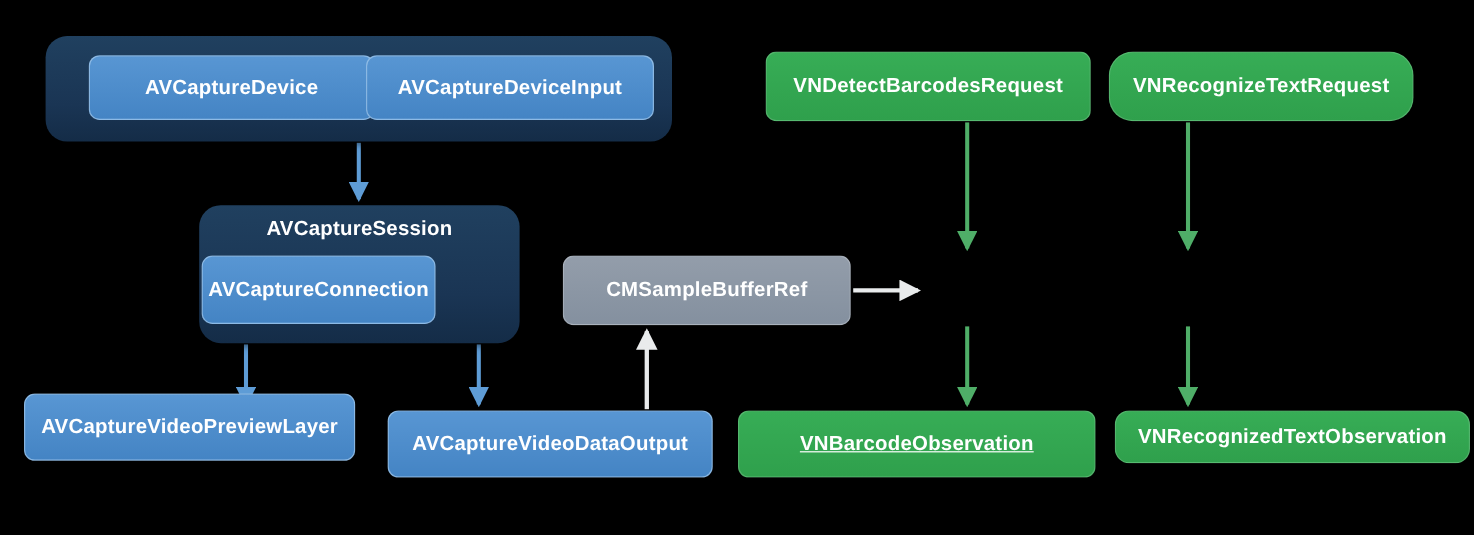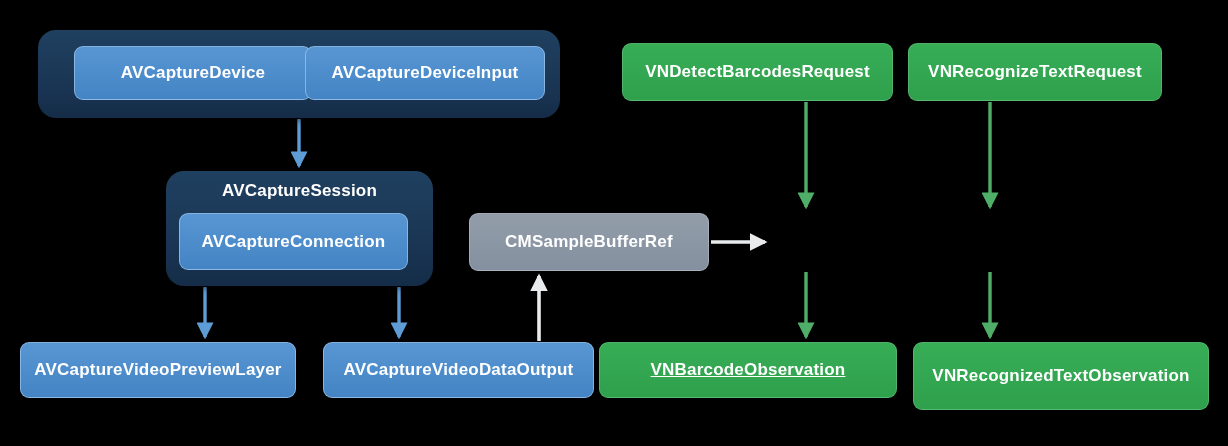--- a/index.html
+++ b/index.html
@@ -21,42 +21,43 @@
     color:#fff;font-size:17px;font-weight:700;letter-spacing:.2px;
     border-radius:9px;box-sizing:border-box;text-align:center;white-space:nowrap;
   }
   .node.blue{
     background:linear-gradient(180deg,#5896d3 0%,#4484c4 100%);
     border:1.5px solid rgba(186,216,244,.55);
   }
   .node.green{
     background:linear-gradient(180deg,#37ad56 0%,#2fa04c 100%);
     border:1px solid rgba(255,255,255,.16);
+    margin-left:16px;
   }
   .node.gray{
     background:linear-gradient(180deg,#939daa 0%,#84909f 100%);
     border:1px solid rgba(255,255,255,.22);
   }
   .edge-layer{position:absolute;left:0;top:0;width:1228px;height:446px;}
 
   
   #g-device{left:38px;top:30px;width:522px;height:88px;}
   #g-session{left:166px;top:171px;width:267px;height:115px;}
   #g-session .group-title{top:10px;}
   #n-device{left:51px;top:46px;width:238px;height:54px;margin-left:23px;}
   #n-device-input{left:305px;top:46px;width:240px;height:54px;}
-  #n-connection{left:179px;top:213px;width:229px;height:57px;}
-  #n-preview{left:20px;top:342px;width:276px;height:56px;}
+  #n-connection{left:168px;top:213px;width:195px;height:57px;}
+  #n-preview{left:20px;top:328px;width:276px;height:56px;}
   #n-dataout{left:323px;top:342px;width:271px;height:56px;}
   #n-samplebuf{left:469px;top:213px;width:240px;height:58px;}
   #n-barcodereq{left:622px;top:43px;width:271px;height:58px;}
-  #n-textreq{left:908px;top:43px;width:254px;height:58px;}
+  #n-textreq{left:908px;top:43px;width:254px;height:58px;border-radius:20px;}
   #n-handler{left:771px;top:212px;width:256px;height:59px;}
   #n-barcodeobs{left:599px;top:342px;width:298px;height:56px;text-decoration:underline;}
-  #n-textobs{left:913px;top:342px;width:296px;height:68px;}
+  #n-textobs{left:913px;top:342px;width:296px;height:44px;border-radius:12px;}
 </style>
 </head>
 <body>
 
 <div class="canvas">
 
   <svg class="edge-layer" width="1228" height="446" viewBox="0 0 1228 446" xmlns="http://www.w3.org/2000/svg">
     <defs>
       <marker id="arrow-blue" viewBox="0 0 10 10" refX="8.6" refY="5" markerWidth="5" markerHeight="5" orient="auto-start-reverse">
         <path d="M0,0 L10,5 L0,10 z" fill="#5E9CD6"></path>

